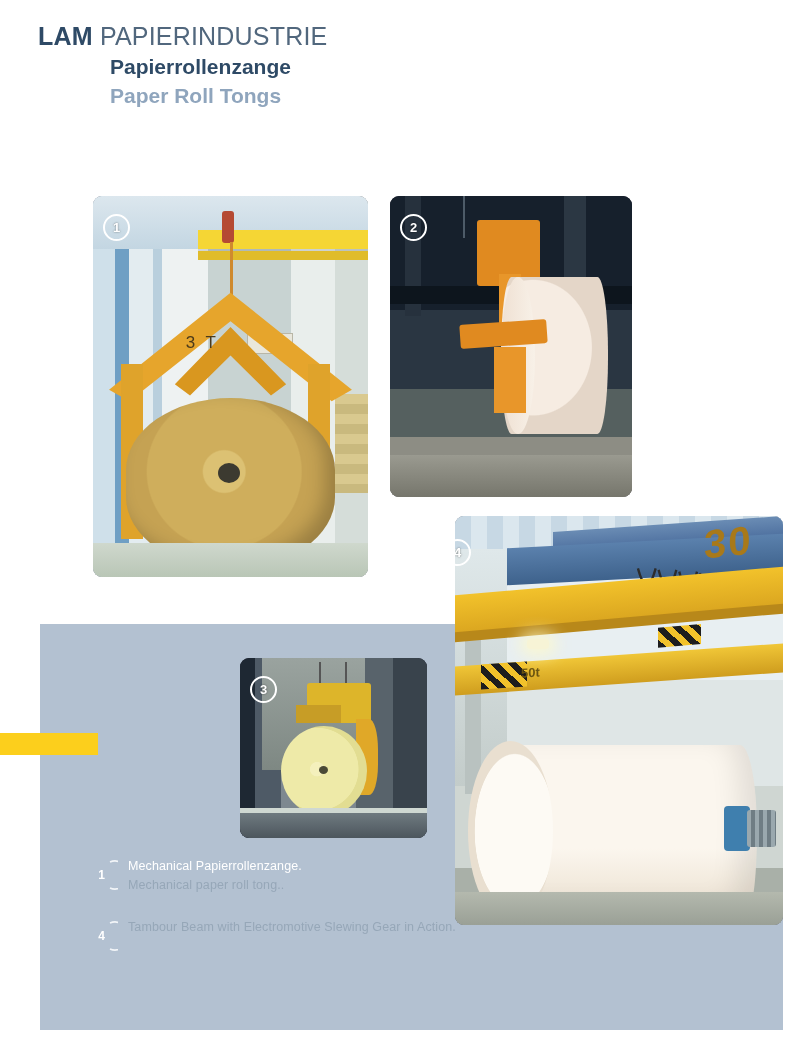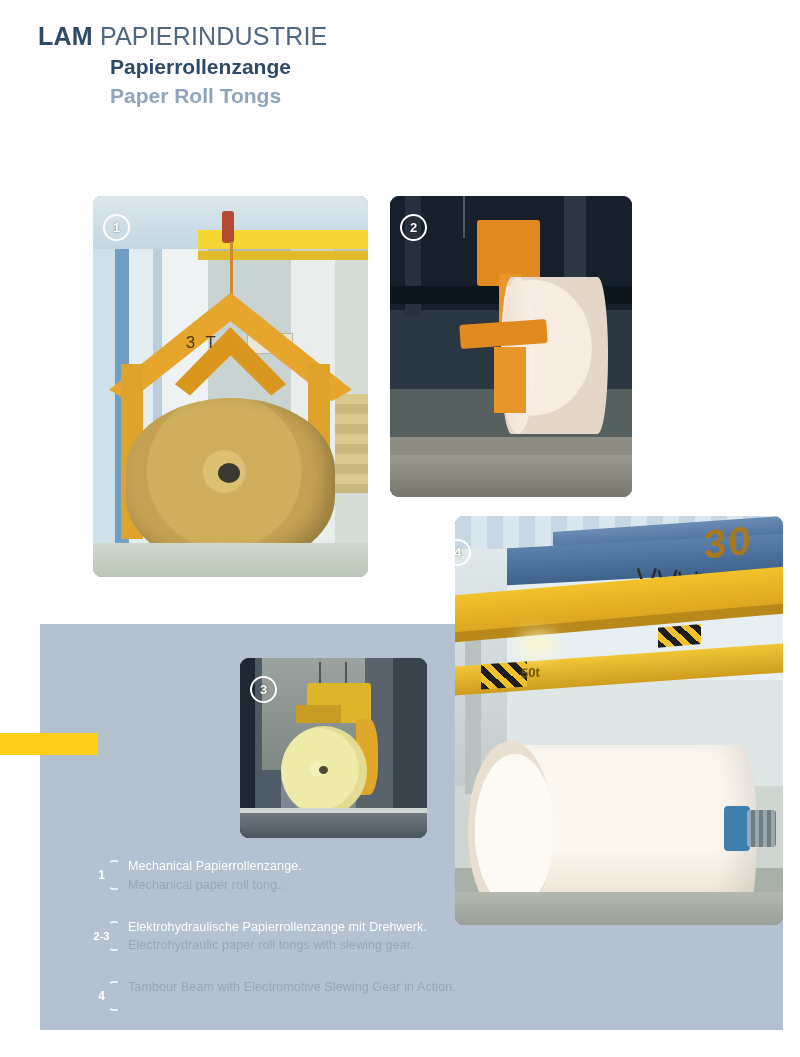--- a/index.html
+++ b/index.html
@@ -405,30 +405,20 @@
     <div class="cap-badge">
       <svg viewBox="0 0 28 30" preserveAspectRatio="none">
         <path d="M20,2 A13,14 0 1,1 20,28" fill="none" stroke="#f2f5f8" stroke-width="1.6"></path>
       </svg>
       <div class="num">1</div>
     </div>
     <div class="cap-de">Mechanical Papierrollenzange.</div>
     <div class="cap-en">Mechanical paper roll tong..</div>
   </div>
 
-  <div class="cap-item">
-    <div class="cap-badge">
-      <svg viewBox="0 0 28 30" preserveAspectRatio="none">
-        <path d="M20,2 A13,14 0 1,1 20,28" fill="none" stroke="#f2f5f8" stroke-width="1.6"></path>
-      </svg>
-      <div class="num small">2-3</div>
-    </div>
-    <div class="cap-de">Elektrohydraulische Papierrollenzange mit Drehwerk.</div>
-    <div class="cap-en">Electrohydraulic paper roll tongs with slewing gear.</div>
-  </div>
 
   <div class="cap-item">
     <div class="cap-badge">
       <svg viewBox="0 0 28 30" preserveAspectRatio="none">
         <path d="M20,2 A13,14 0 1,1 20,28" fill="none" stroke="#f2f5f8" stroke-width="1.6"></path>
       </svg>
       <div class="num">4</div>
     </div>
     <div class="cap-en">Tambour Beam with Electromotive Slewing Gear in Action.</div>
   </div>

